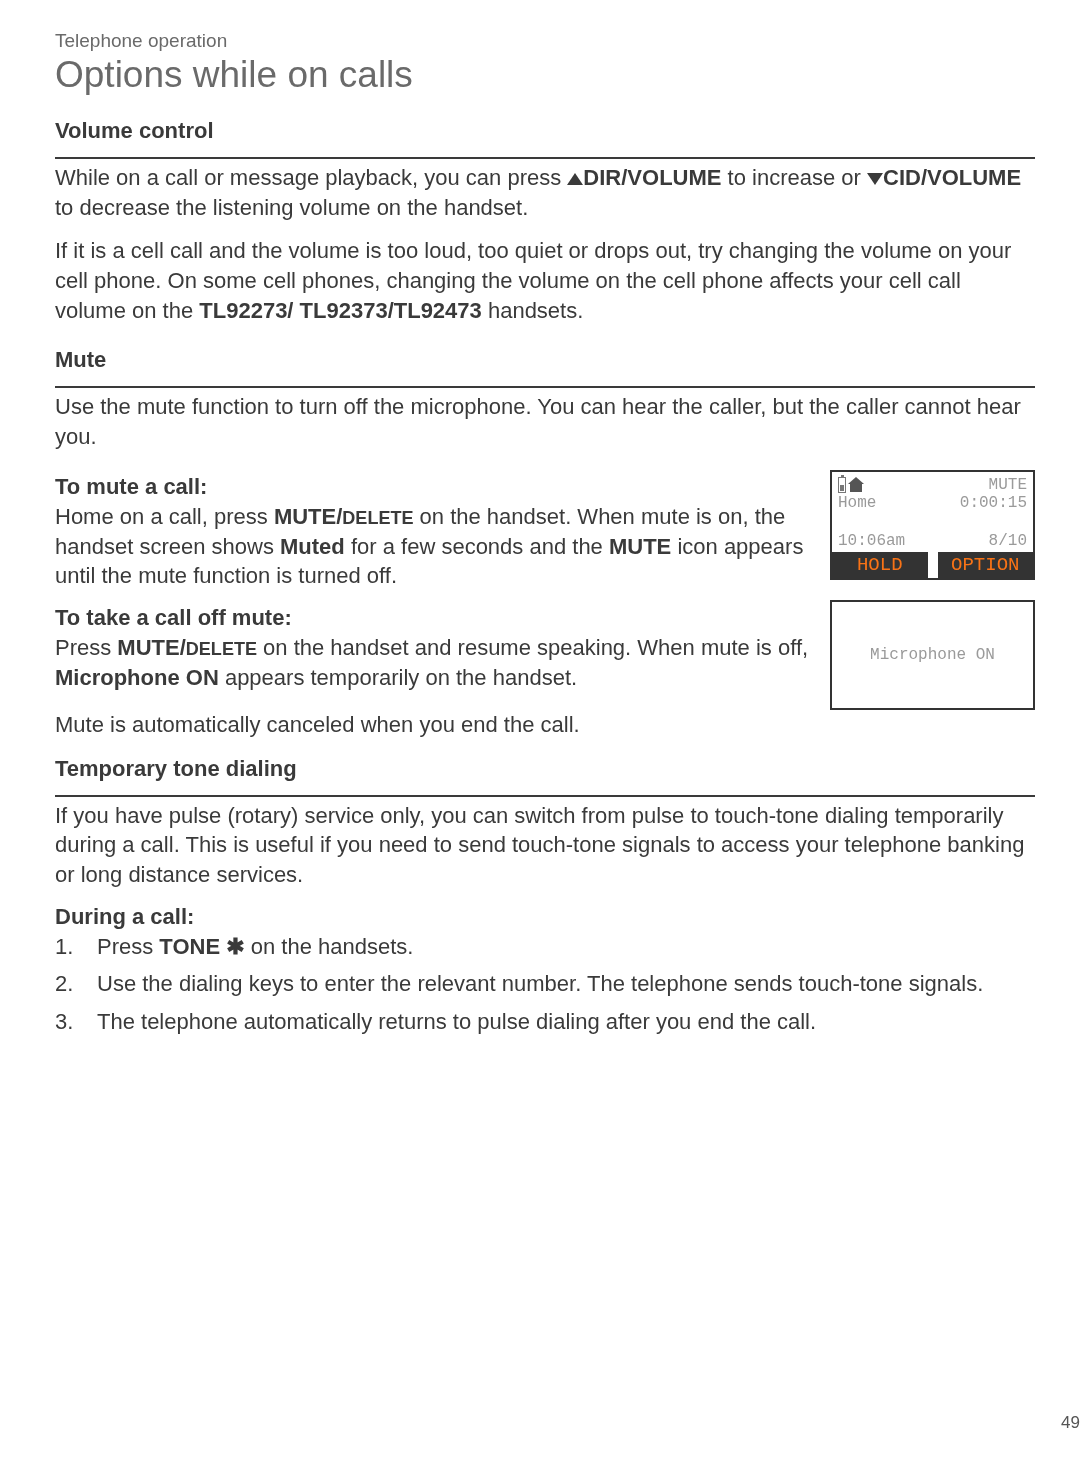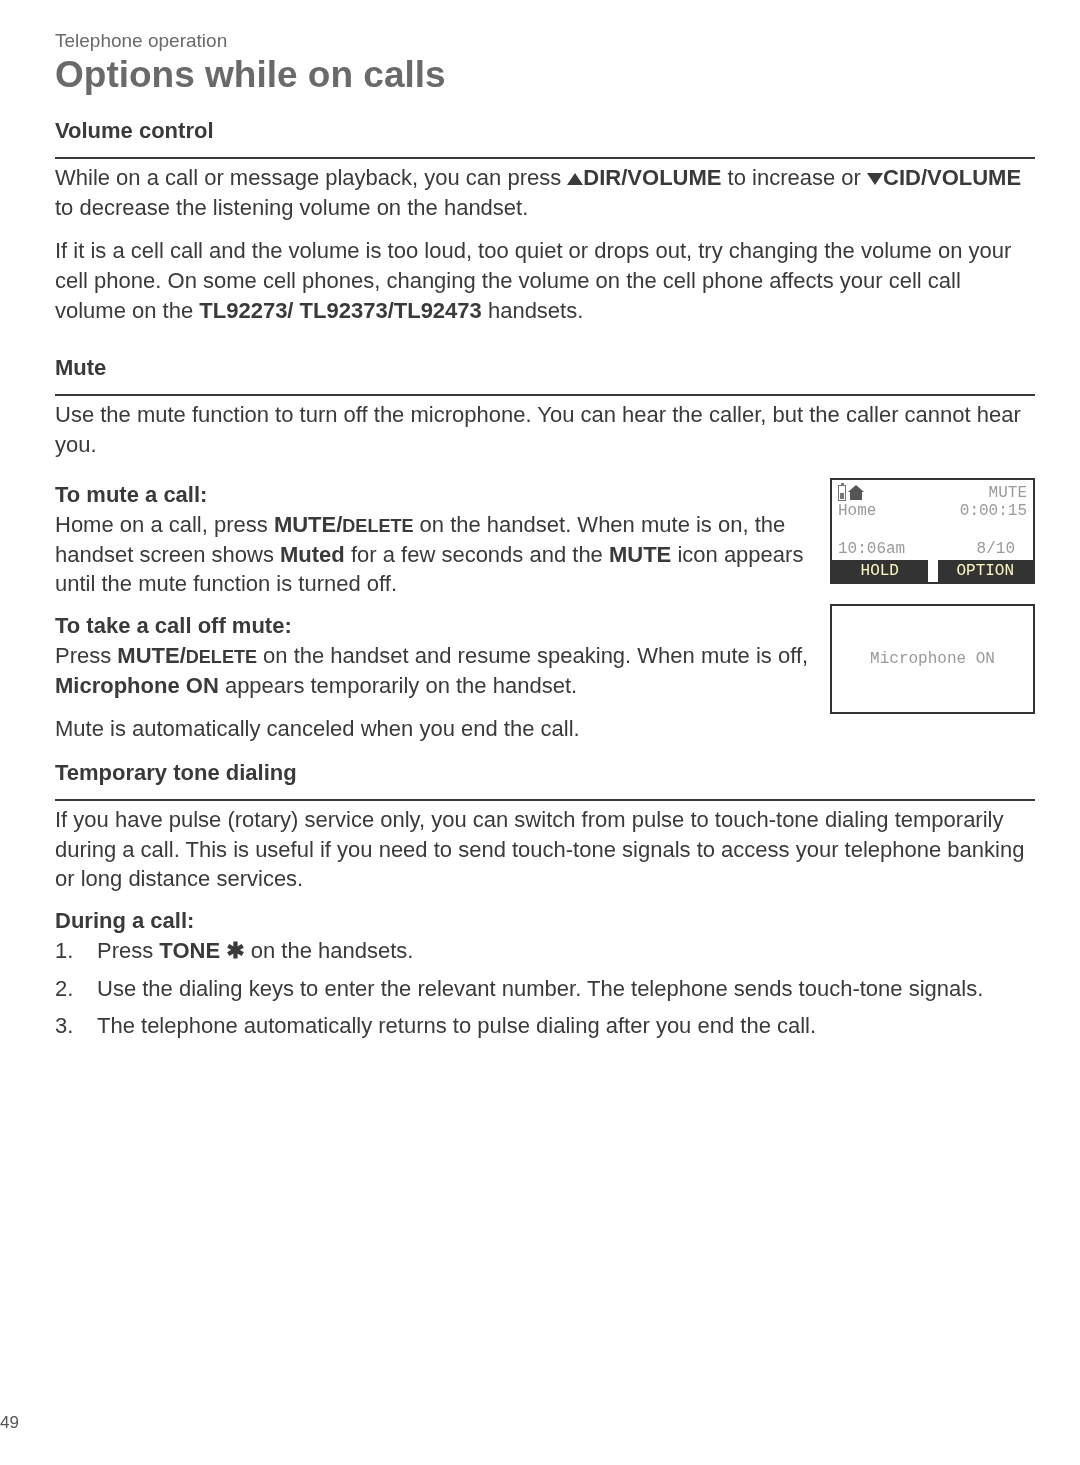--- a/index.html
+++ b/index.html
@@ -13,21 +13,21 @@
       position: relative;
     }
     .breadcrumb {
       font-size: 19px;
       color: #6a6a6a;
       margin-bottom: 2px;
     }
     .page-title {
       font-size: 37px;
       color: #6a6a6a;
-      font-weight: 700;
+      font-weight: 400;
       margin-bottom: 22px;
     }
     .section-heading {
       font-size: 22px;
       font-weight: 700;
       color: #3a3a3a;
       border-bottom: 2px solid #3a3a3a;
       padding-bottom: 13px;
       margin-bottom: 4px;
     }
@@ -66,32 +66,32 @@
       padding: 4px 6px 0 6px;
     }
     .screen-line2 {
       display: flex;
       justify-content: space-between;
       padding: 0 6px;
     }
     .screen-mid {
       display: flex;
       justify-content: space-between;
-      padding: 20px 18px 2px 6px;
+      padding: 20px 6px 2px 6px;
     }
     .screen-bottom {
       display: flex;
     }
     .screen-bottom .btn {
       flex: 1;
       text-align: center;
       background: #333;
-      color: #fef9c3;
+      color: #f97316;
       padding: 2px 0;
-      font-size: 16px;
+      font-size: 19px;
     }
     .screen-bottom .gap { width: 10px; background: #fff; }
     .icon-batt-house { display: flex; gap: 2px; align-items: flex-start; }
     .battery {
       display: inline-block;
       width: 8px; height: 16px;
       border: 1.5px solid #777; position: relative; margin-top: 1px;
     }
     .battery::before {
       content: ''; position: absolute; top: -3px; left: 2px; width: 2.5px; height: 2px; background: #777;
@@ -140,36 +140,36 @@
       position: absolute;
       left: 0;
     }
     .triangle-up { display: inline-block; width: 0; height: 0; border-left: 8px solid transparent; border-right: 8px solid transparent; border-bottom: 12px solid #3a3a3a; vertical-align: baseline; }
     .triangle-down { display: inline-block; width: 0; height: 0; border-left: 8px solid transparent; border-right: 8px solid transparent; border-top: 12px solid #3a3a3a; vertical-align: baseline; }
     .star { font-weight: 700; }
     .page-number {
       position: absolute;
       bottom: 32px;
       left: 0; right: 0;
-      text-align: left;
+      text-align: right;
       font-size: 17px;
       color: #555;
     }
   </style>
 </head>
 <body>
 
 <div class="breadcrumb">Telephone operation</div>
 <h1 class="page-title">Options while on calls</h1>
 
 <h2 class="section-heading">Volume control</h2>
 <p class="para">
   <span>While on a call or message playback, you can press </span><span class="triangle-up"></span><span class="bold">DIR/VOLUME</span><span> to increase or </span><span class="triangle-down"></span><span class="bold">CID/VOLUME</span><span> to decrease the listening volume on the handset.</span>
 </p>
-<p class="para" style="margin-bottom:30px;">
+<p class="para" style="margin-bottom:22px;">
   <span>If it is a cell call and the volume is too loud, too quiet or drops out, try changing the volume on your cell phone. On some cell phones, changing the volume on the cell phone affects your cell call volume on the </span><span class="bold">TL92273/ TL92373/TL92473</span><span> handsets.</span>
 </p>
 
 <h2 class="section-heading">Mute</h2>
 <p class="para">Use the mute function to turn off the microphone. You can hear the caller, but the caller cannot hear you.</p>
 
 <div class="content-row">
   <div class="text-col">
     <div class="sub-heading">To mute a call:</div>
     <p class="para">

